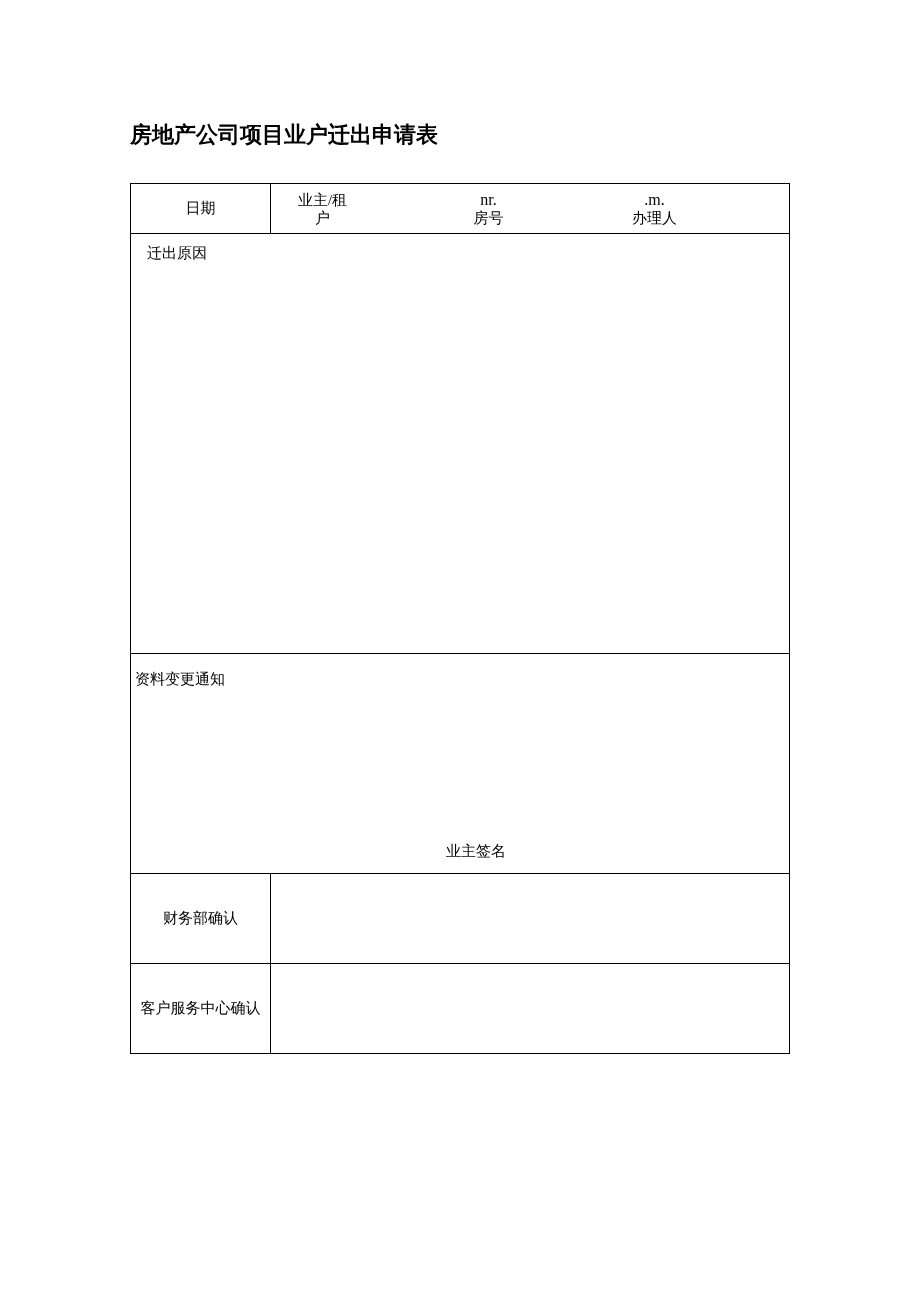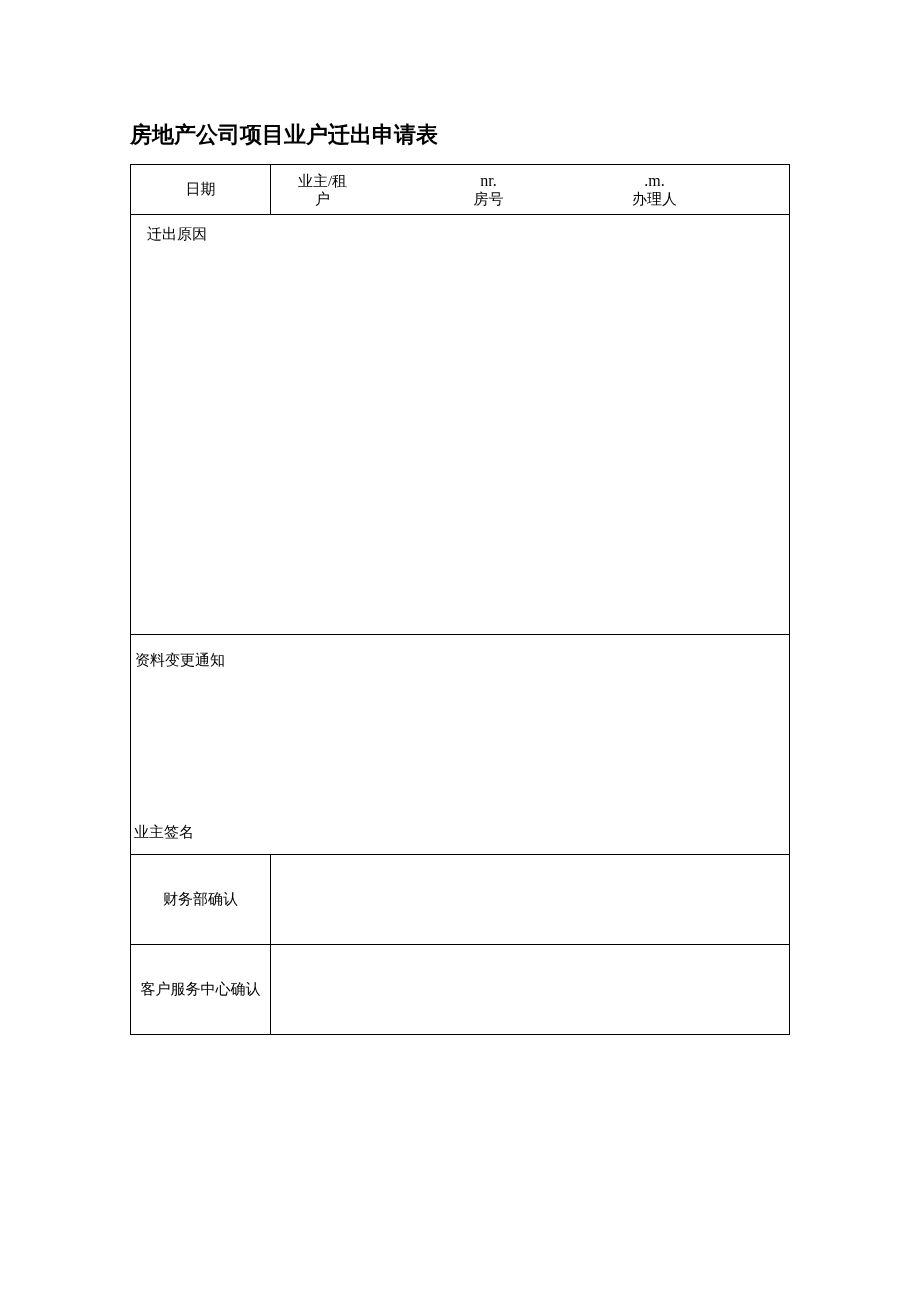--- a/index.html
+++ b/index.html
@@ -11,21 +11,21 @@
       background: #fff;
       font-family: "SimSun", "宋体", serif;
       width: 920px;
       height: 1301px;
       padding: 120px 130px 0 130px;
     }
     .title {
       font-size: 22px;
       font-weight: bold;
       font-family: "SimHei", "黑体", sans-serif;
-      margin-bottom: 14px;
+      margin-bottom: 33px;
     }
     .form-table {
       border-collapse: collapse;
       width: 100%;
       font-size: 15px;
     }
     .form-table td {
       border: 1px solid #000;
       vertical-align: middle;
     }
@@ -64,23 +64,23 @@
       position: relative;
     }
     .notice-label {
       position: absolute;
       top: 16px;
       left: 4px;
     }
     .signature-label {
       position: absolute;
       bottom: 12px;
-      left: 3px;
+      left: 16px;
       width: 100%;
-      text-align: left;
+      text-align: center;
     }
     .confirm-row td {
       height: 90px;
     }
     .confirm-label {
       width: 140px;
       text-align: center;
     }
     .header-inner {
       display: flex;

